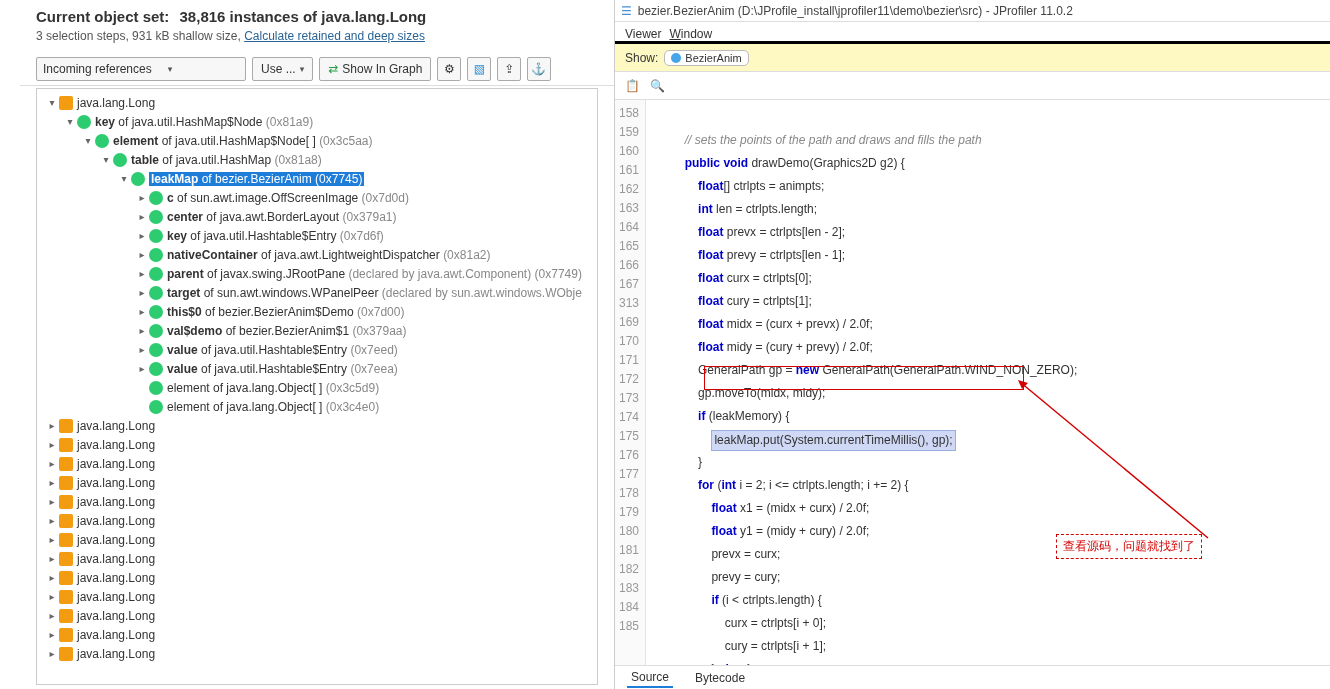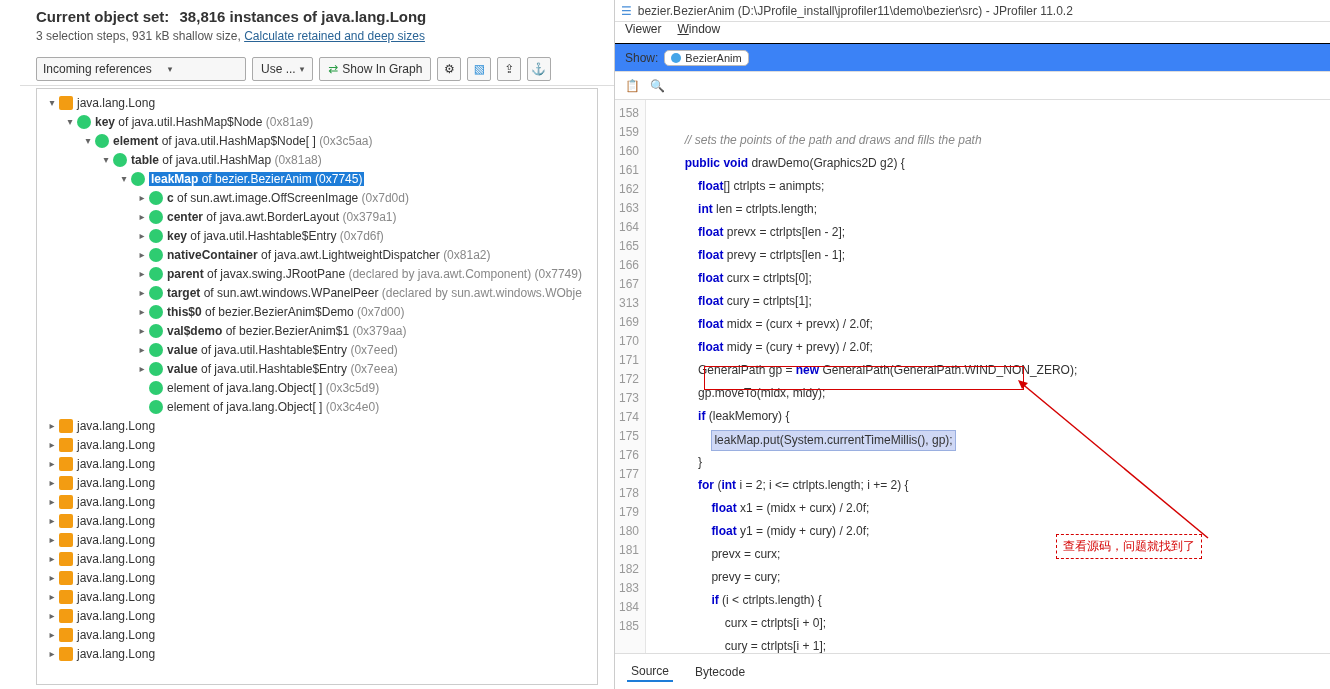--- a/index.html
+++ b/index.html
@@ -18,39 +18,39 @@
 .tree-row { display: flex; align-items: center; height: 19px; white-space: nowrap; cursor: pointer; }
 .indent { display: inline-block; }
 .expander { width: 14px; height: 14px; display: inline-flex; align-items: center; justify-content: center; color: #666; font-size: 10px; cursor: pointer; }
 .icon-box { width: 14px; height: 14px; border-radius: 2px; display: inline-flex; align-items: center; justify-content: center; margin-right: 4px; }
 .icon-class { background: #f39c12; }
 .icon-field { background: #2ecc71; border-radius: 50%; }
 .bold { font-weight: bold; }
 .addr { color: #888; }
 .selected-text { background: #1e7dd8; color: #fff; padding: 0 2px; display: inline-block; }
 .title-bar { height: 22px; background: #fff; border-bottom: 1px solid #ddd; display: flex; align-items: center; padding: 0 6px; color: #444; gap: 6px; }
-.menu-bar { height: 22px; display: flex; align-items: flex-start; gap: 16px; padding: 0 10px; border-bottom: 1px solid #000000; }
+.menu-bar { height: 22px; display: flex; align-items: flex-end; gap: 8px; padding: 0 10px; border-bottom: 3px solid #000000; }
 .menu-item { cursor: pointer; }
 .menu-item .u { text-decoration: underline; }
-.show-bar { height: 28px; display: flex; align-items: center; gap: 6px; padding: 0 10px; border-bottom: 1px solid #ddd; background: #3b82f6; }
+.show-bar { height: 28px; display: flex; align-items: center; gap: 6px; padding: 0 10px; border-bottom: 1px solid #ddd; background: #fef9c3; }
 .crumb { background: #fff; border: 1px solid #bbb; border-radius: 5px; padding: 1px 6px; display: flex; align-items: center; gap: 4px; font-size: 11px; }
 .crumb-dot { width: 10px; height: 10px; border-radius: 50%; background: #45a5e8; display: inline-block; }
 .mini-toolbar { height: 28px; display: flex; align-items: center; gap: 10px; padding: 0 10px; border-bottom: 1px solid #ddd; }
 .code-area { flex: 1; display: flex; overflow: auto; position: relative; }
 .gutter { background: #fafafa; border-right: 1px solid #e5e5e5; text-align: right; padding: 4px 6px 4px 4px; color: #999; font-family: Consolas, monospace; font-size: 12px; line-height: 19px; }
 .gutter div { height: 19px; }
 .code { padding: 4px 8px; font-family: Consolas, monospace; font-size: 12px; line-height: 19px; position: relative; flex: 1; }
 .code pre { margin: 4px; height: 19px; }
 .kw { color: #0000cc; font-weight: bold; }
 .comment { color: #888; font-style: italic; }
 .hl-line { background: #cfd8f5; border: 1px solid #9aafe0; display: inline-block; padding: 0 2px; }
 .red-box { position: absolute; border: 1.5px solid #d40000; pointer-events: none; }
 .annotation { position: absolute; border: 1.5px dashed #d40000; color: #d40000; font-size: 12px; padding: 2px 6px; font-family: "Microsoft YaHei", sans-serif; }
 .arrow-svg { position: absolute; pointer-events: none; }
-.bottom-tabs { height: 36px; border-top: 1px solid #ddd; display: flex; align-items: center; gap: 18px; padding: 0 12px; font-size: 12px; }
+.bottom-tabs { height: 24px; border-top: 1px solid #ddd; display: flex; align-items: center; gap: 18px; padding: 0 12px; font-size: 12px; }
 .tab { cursor: pointer; padding: 2px 4px; }
 .tab.active { border-bottom: 2px solid #1e7dd8; }
 .tri { font-size: 9px; color: #555; }
 .chevron { font-size: 9px; margin-left: 12px; color: #555; }
 </style>
 </head>
 <body>
 
 <div class="left-pane">
   <div class="header-section">

